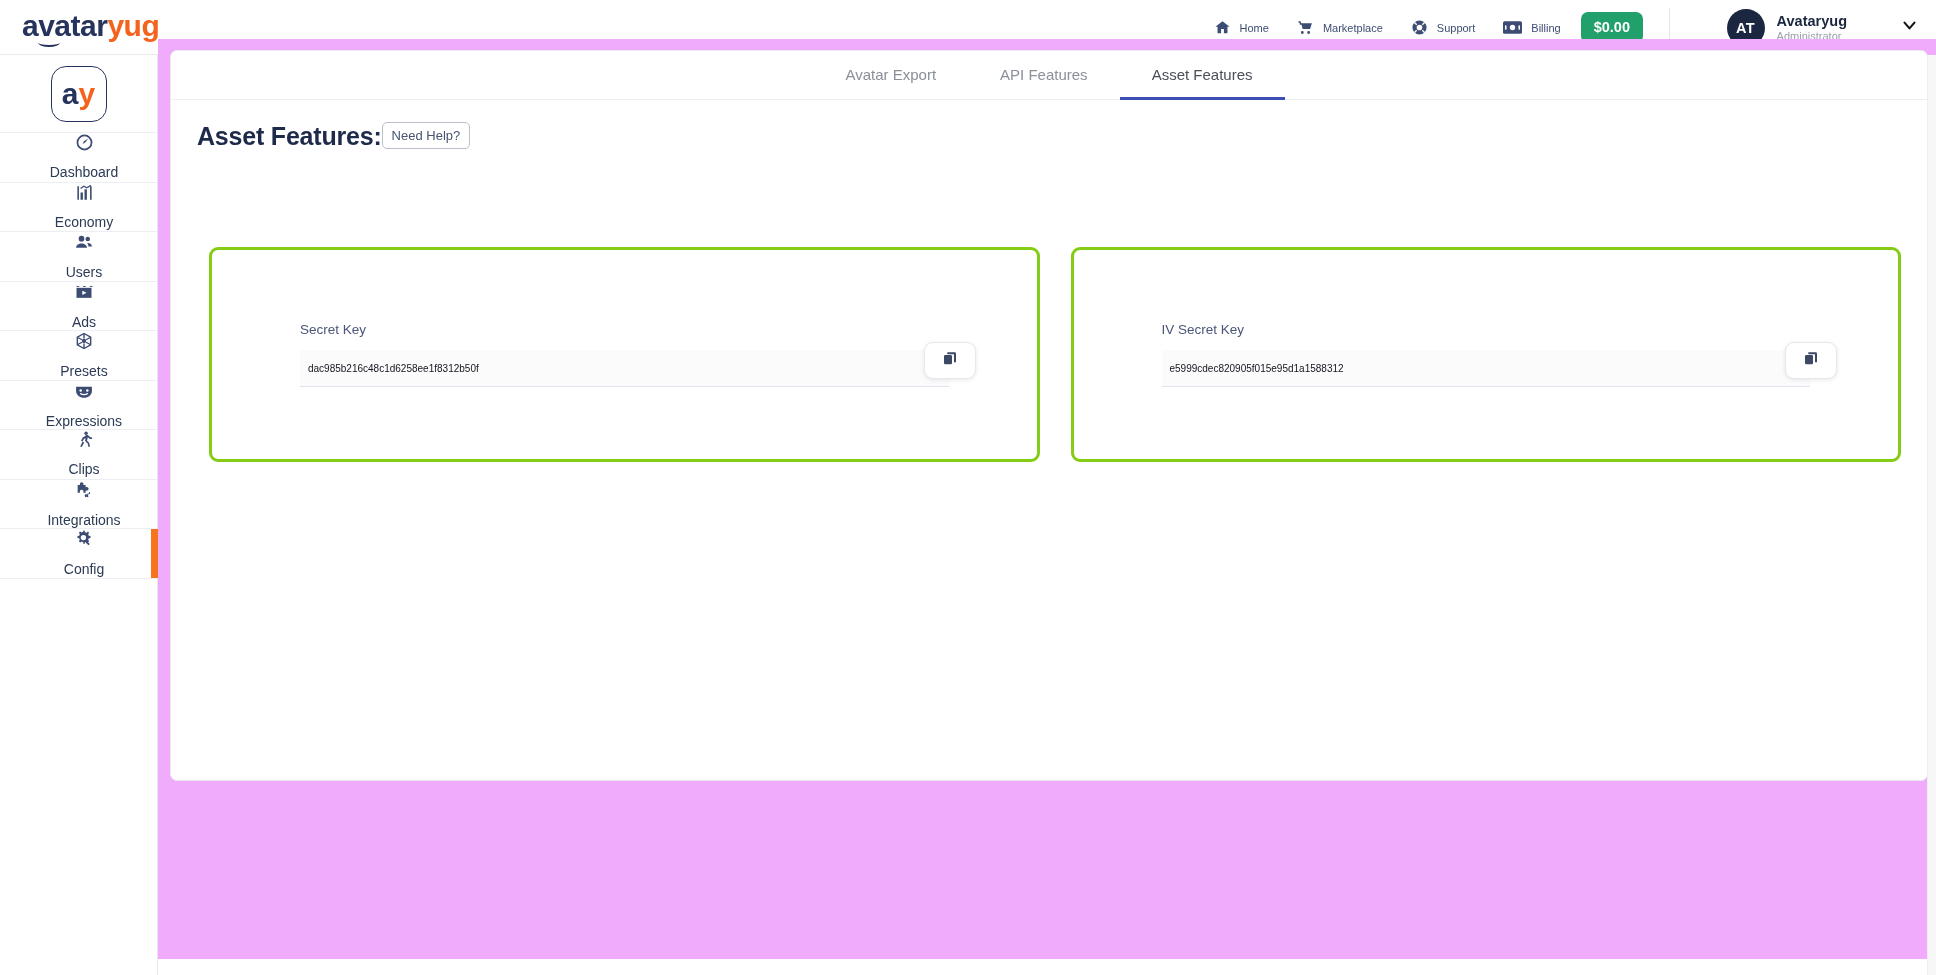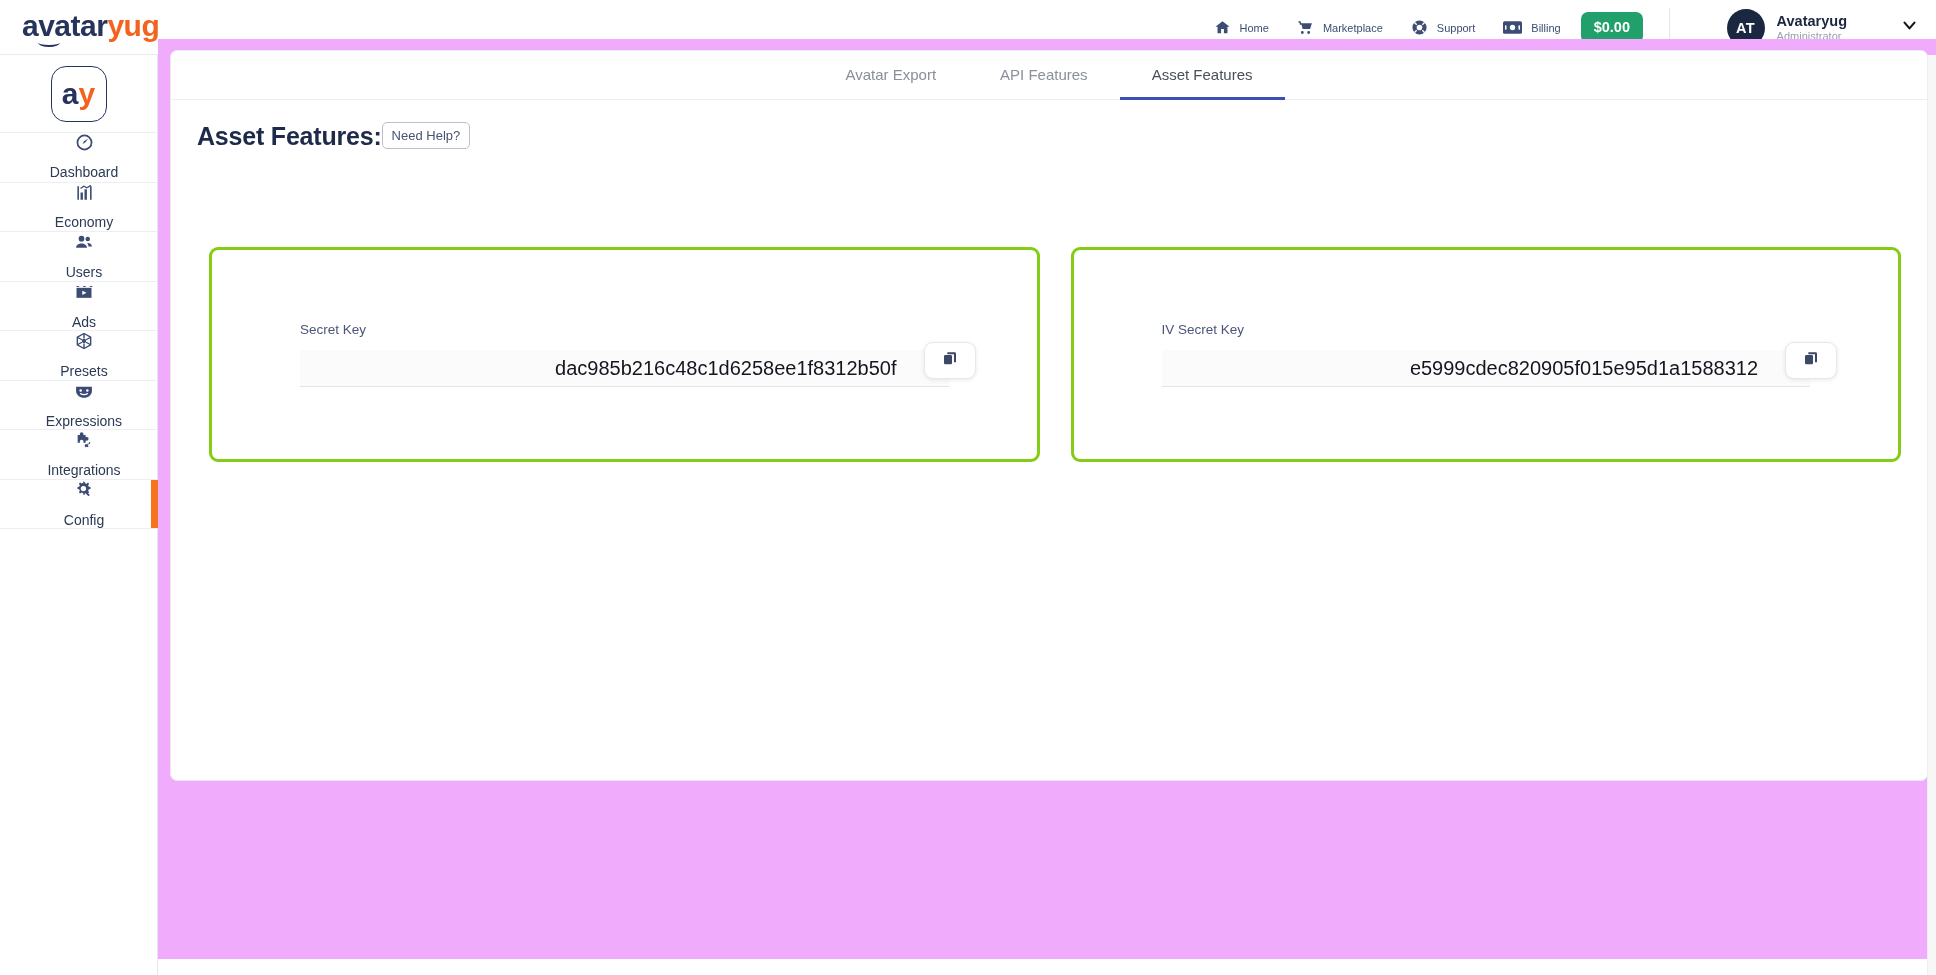--- a/index.html
+++ b/index.html
@@ -163,24 +163,23 @@
     position: absolute; left: 88px; top: 72px; right: 88px;
   }
   .field-label {
     font-size: 13.5px; color: #4a5578; margin-bottom: 13px;
   }
   .field-row { position: relative; display: flex; align-items: center; }
   .key-input {
     width: 100%; height: 37px;
     background: #fbfbfc;
     border: none; border-bottom: 1px solid #dfe3f0;
-    font-size: 20px; color: #13161c;
+    font-size: 10px; color: #13161c;
     padding: 0 52px 0 8px;
     font-family: "Liberation Sans", sans-serif;
-    text-align: right;
   }
   .copy-btn {
     position: absolute; right: -27px; top: -8px;
     width: 52px; height: 37px;
     background: #ffffff;
     border: 1px solid #e6e8ec; border-radius: 9px;
     box-shadow: 0 1px 4px rgba(20,25,40,0.10);
     display: flex; align-items: center; justify-content: center;
     cursor: pointer; color: #3d4866;
   }
@@ -329,20 +328,30 @@
       <svg width="20" height="20" viewBox="0 0 24 24" fill="currentColor">
         <path d="M2.5 7h19v5c0 4.6-4.2 8.2-9.5 8.2S2.5 16.6 2.5 12V7z"></path>
         <circle cx="8" cy="11.5" r="1.5" fill="#ffffff"></circle>
         <circle cx="16" cy="11.5" r="1.5" fill="#ffffff"></circle>
         <path d="M8 15.2c1.2 1.5 6.8 1.5 8 0" stroke="#ffffff" stroke-width="1.7" fill="none" stroke-linecap="round"></path>
       </svg>
     </span>
     <span>Expressions</span>
   </div>
 
+  <div class="side-item">
+    <span class="s-ico">
+      <svg width="19" height="19" viewBox="0 0 24 24" fill="currentColor">
+        <circle cx="14" cy="4.2" r="2.2"></circle>
+        <path d="M13.4 7.2l-3.6 2.3-2.2 4 1.9 1 1.8-3 2-1.2-.6 3.6 3.3 3.2.9 4h2.1l-1.2-5-2.6-2.6 1-4.4 2.6 2.2h2.6v-2h-1.9l-3.3-2.9-2.8-.2z"></path>
+        <path d="M9.6 14.6L6.5 21h2.3l2.7-5.1-1.9-1.3z"></path>
+      </svg>
+    </span>
+    <span>Clips</span>
+  </div>
 
   <div class="side-item">
     <span class="s-ico">
       <svg width="20" height="20" viewBox="0 0 24 24" fill="currentColor">
         <path d="M9.2 2.6c1.2 0 2.2 1 2.2 2.2 0 .5-.2.8-.2 1.2h2.8v2.6c.4 0 .8-.2 1.3-.2 1.2 0 2.2 1 2.2 2.2s-1 2.2-2.2 2.2c-.5 0-.9-.2-1.3-.2v2.7h-2.8c0-.4.2-.8.2-1.3 0-1.2-1-2.2-2.2-2.2S7 12.8 7 14c0 .5.2.9.2 1.3H4.4V6.0h2.8C7.2 5.6 7 5.3 7 4.8c0-1.2 1-2.2 2.2-2.2z"></path>
         <path d="M18 14.5l1.5.6-.4 1.6-1.6.1-.8 1.4.8 1.4-1.2 1.2-1.4-.8-1.4.8-.6-1.5.1-1.6 1.4-.8 1.4.8.6-1.5 1.6-.1z"></path>
       </svg>
     </span>
     <span>Integrations</span>
   </div>

